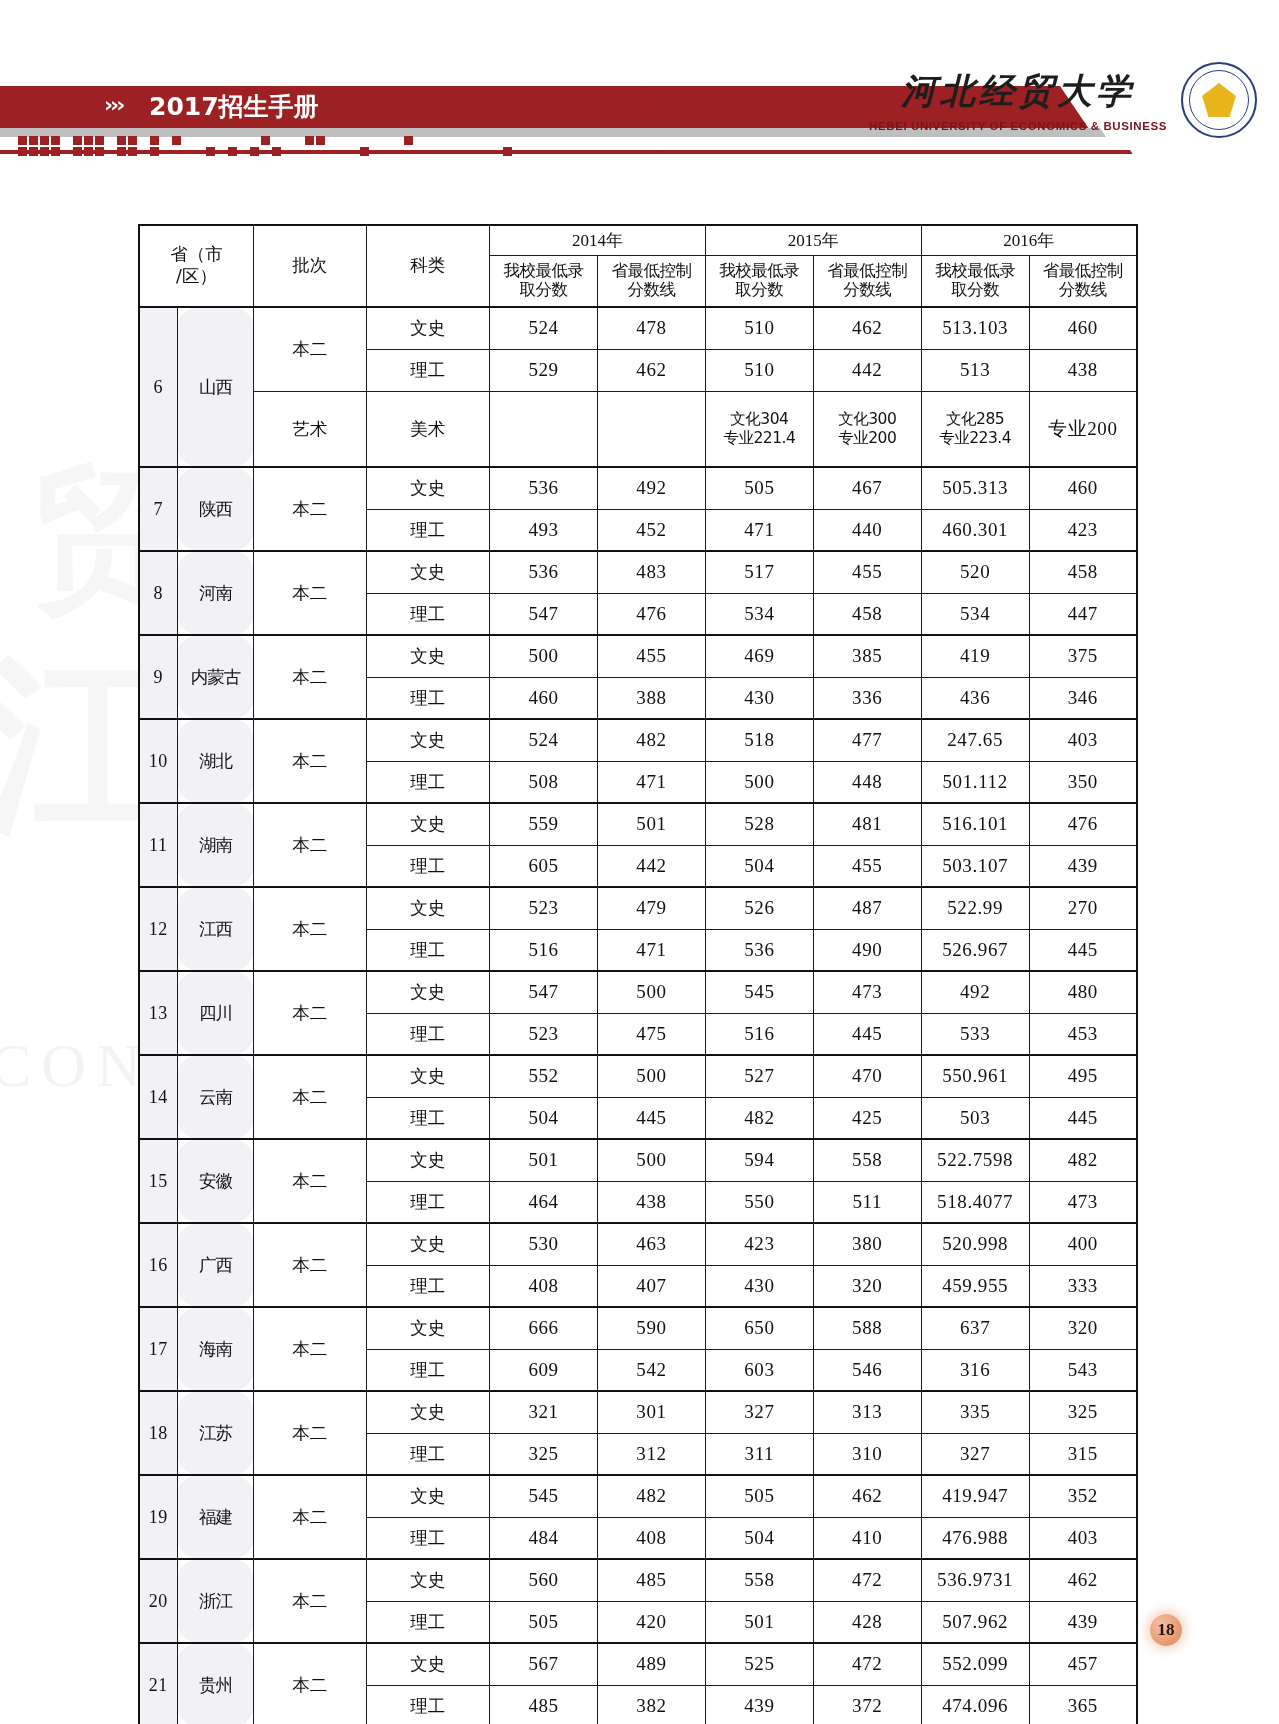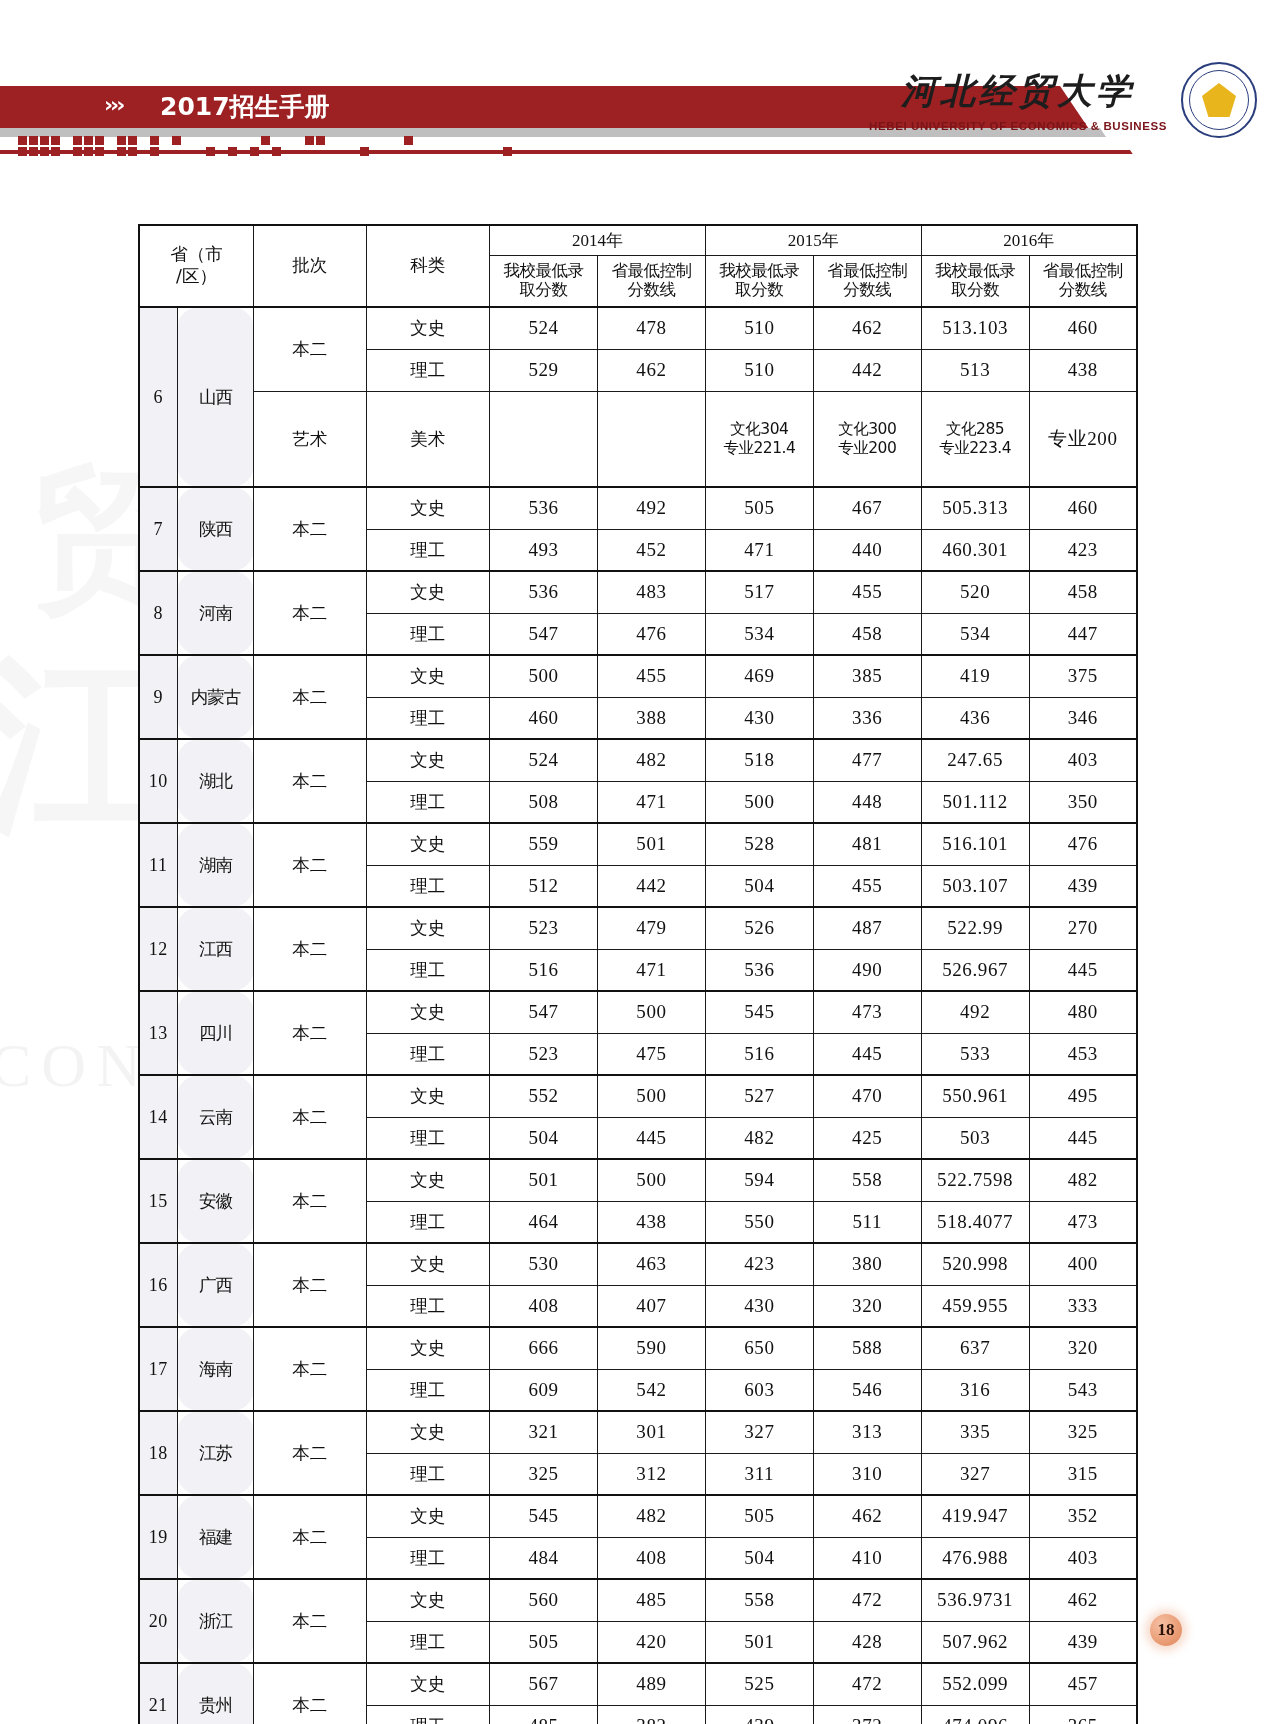--- a/index.html
+++ b/index.html
@@ -106,21 +106,21 @@
     left: 104px; top: 92px;
     display: flex; gap: 2px;
     color: #ffffff;
     font-size: 22px;
     font-weight: bold;
     letter-spacing: -3px;
     font-family: "DejaVu Sans", sans-serif;
   }
   .banner-title {
     position: absolute;
-    left: 160px; top: 90px;
+    left: 149px; top: 90px;
     color: #ffffff;
     font-size: 25px;
     font-weight: bold;
     letter-spacing: 0px;
     font-family: "DejaVu Sans", sans-serif;
     white-space: nowrap;
   }
 
   
   .dots { position: absolute; left: 18px; top: 136px; width: 620px; height: 26px; }
@@ -220,21 +220,21 @@
     border-radius: 22px;
   }
   .cell-batch { width: 100px; }
   .cell-kelei { width: 110px; margin-left: 44px; }
   .col-data  { width: 96px; }
   .cell-two-line {
     font-size: 15.5px; line-height: 1.22;
     font-family: "DejaVu Sans", sans-serif;
     letter-spacing: -.5px;
   }
-  .tall { height: 96px; }
+  .tall { height: 76px; }
   .thick-top { border-top: 2.4px solid #111 !important; }
   .thick-left { border-left: 2.4px solid #111 !important; }
   .thick-right { border-right: 2.4px solid #111 !important; }
 
   
   .page-badge {
     position: absolute;
     left: 1150px; top: 1614px;
     width: 32px; height: 32px;
     border-radius: 50%;
@@ -500,21 +500,21 @@
             <td class="cell-cn cell-kelei thick-top">文史</td>
             <td class="cell-num col-data thick-top">559</td>
             <td class="cell-num col-data thick-top">501</td>
             <td class="cell-num col-data thick-top">528</td>
             <td class="cell-num col-data thick-top">481</td>
             <td class="cell-num col-data thick-top">516.101</td>
             <td class="cell-num col-data thick-top thick-right">476</td>
           </tr>
           <tr>
             <td class="cell-cn cell-kelei">理工</td>
-            <td class="cell-num col-data">512</td>
+            <td class="cell-num col-data">605</td>
             <td class="cell-num col-data">442</td>
             <td class="cell-num col-data">504</td>
             <td class="cell-num col-data">455</td>
             <td class="cell-num col-data">503.107</td>
             <td class="cell-num col-data thick-right">439</td>
           </tr>
           <tr>
             <td class="cell-num cell-idx thick-left thick-top" rowspan="2">12</td>
             <td class="cell-cn cell-prov thick-top" rowspan="2">江西</td>
             <td class="cell-cn cell-batch thick-top" rowspan="2">

